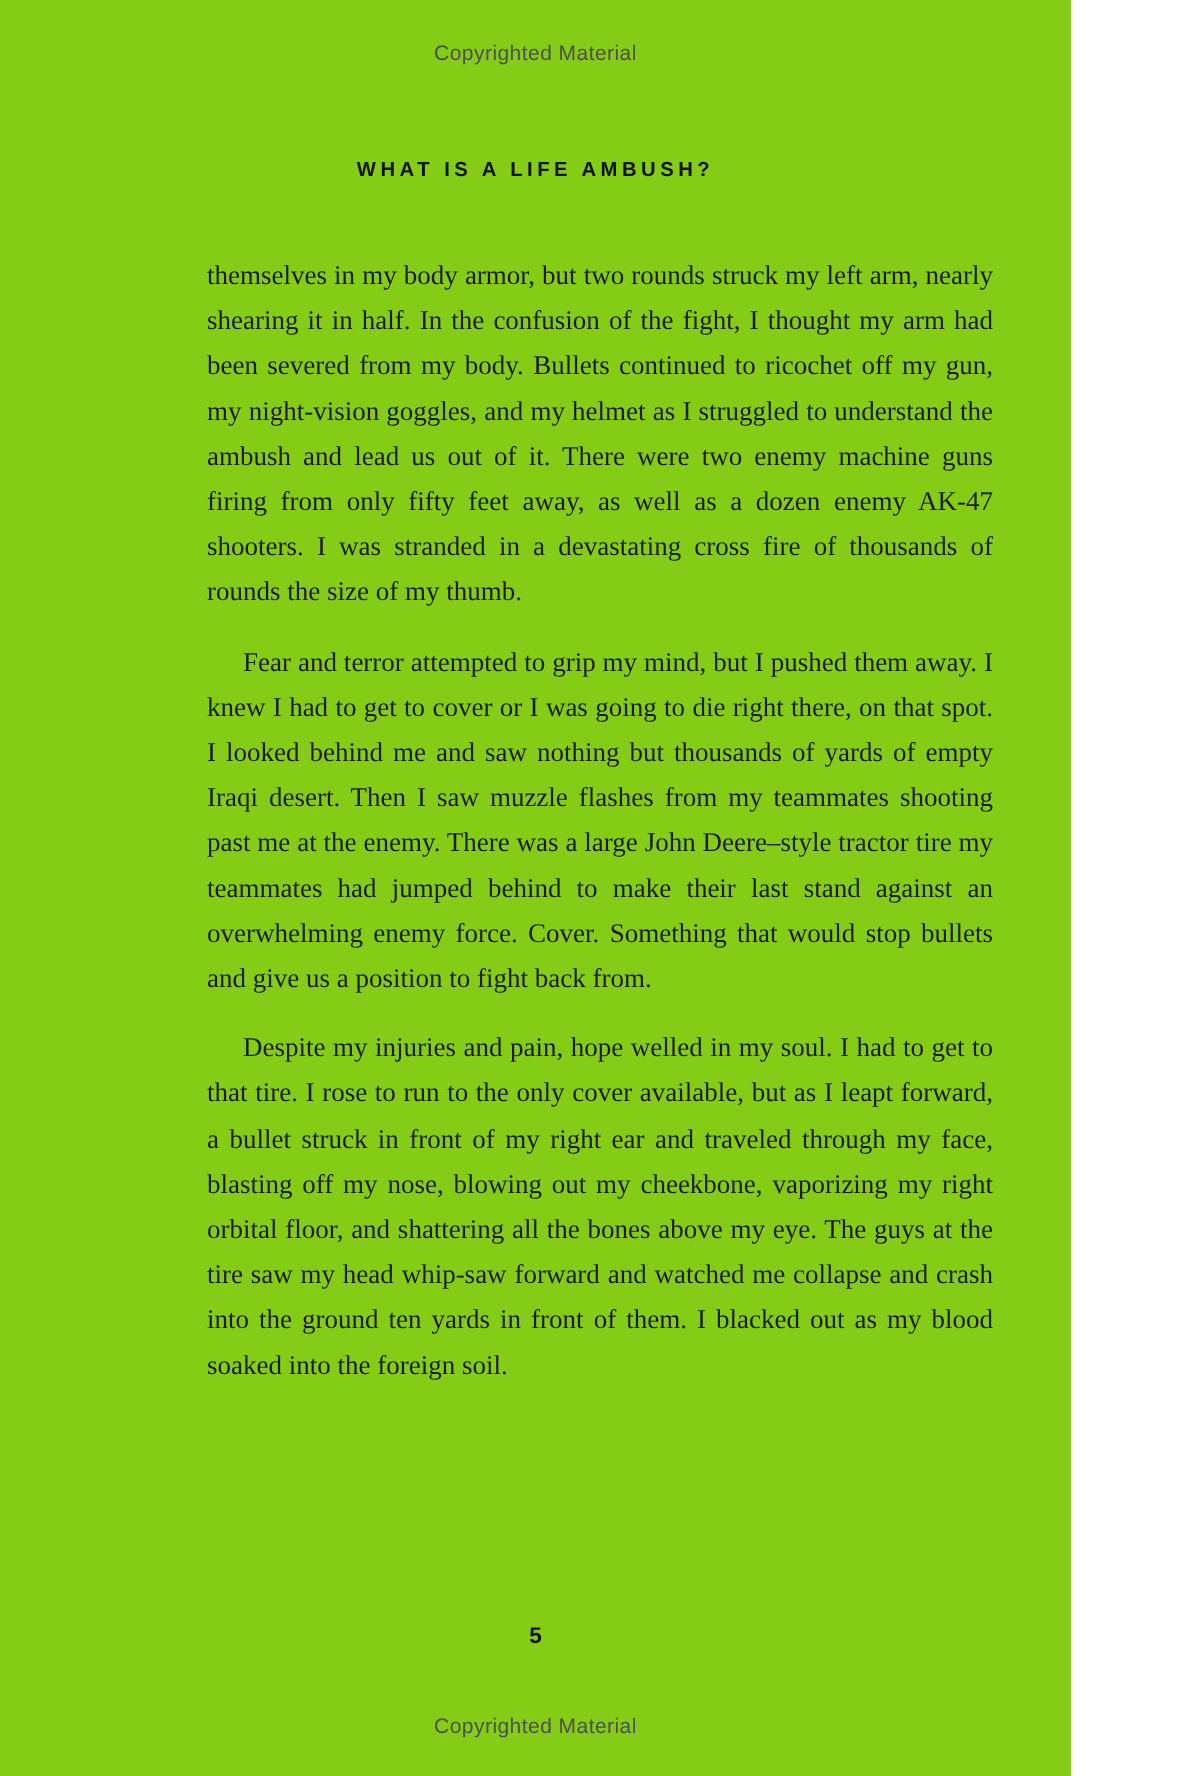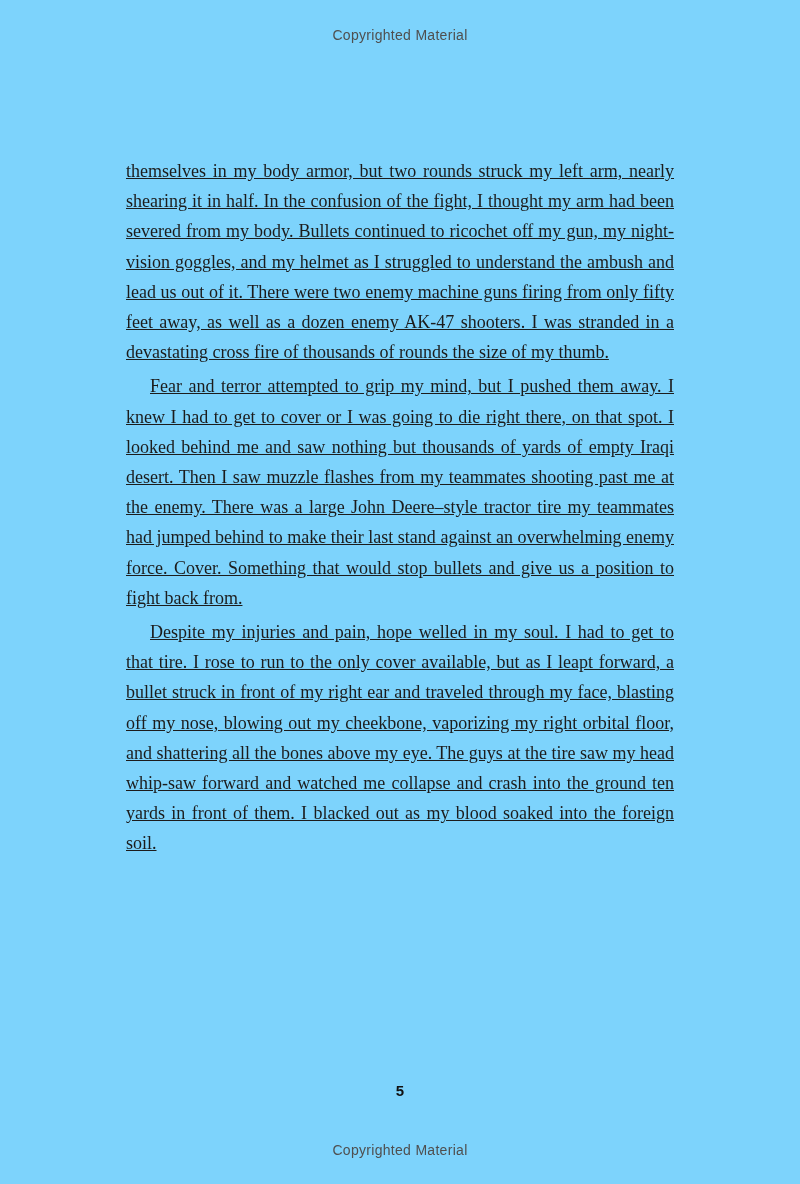--- a/index.html
+++ b/index.html
@@ -2,23 +2,23 @@
 <html><head>
 <meta charset="utf-8">
 <style>
   html, body {
     margin: 0;
     padding: 0;
     background: #ffffff;
   }
   .page {
     position: relative;
-    width: 800px;
+    width: 714px;
     height: 1184px;
-    background: #7dd3fc;
+    background: #84cc16;
     overflow: hidden;
     font-family: "Liberation Serif", serif;
     color: #1c1c1c;
   }
   .copyright {
     position: absolute;
     left: 0;
     width: 100%;
     text-align: center;
     font-family: "Liberation Sans", sans-serif;
@@ -44,23 +44,22 @@
     position: absolute;
     top: 152px;
     left: 122px;
     width: 556px;
     font-size: 18px;
     line-height: 30.2px;
     text-align: justify;
     color: #1c1c1c;
   }
   .body-text p {
-    margin: 4px;
+    margin: 16px;
     padding: 0;
-    text-decoration: underline;
   }
   .body-text p.indent {
     text-indent: 24px;
   }
   .page-number {
     position: absolute;
     top: 1082px;
     left: 0;
     width: 100%;
     text-align: center;
@@ -70,20 +69,21 @@
     color: #111111;
   }
 </style>
 </head>
 <body>
 
 <div class="page">
 
   <div class="copyright copyright-top">Copyrighted Material</div>
 
+  <div class="running-header">WHAT IS A LIFE AMBUSH?</div>
 
   <div class="body-text">
     <p>themselves in my body armor, but two rounds struck my left arm, nearly shearing it in half. In the confusion of the fight, I thought my arm had been severed from my body. Bullets continued to ricochet off my gun, my night-vision goggles, and my helmet as I struggled to understand the ambush and lead us out of it. There were two enemy machine guns firing from only fifty feet away, as well as a dozen enemy AK-47 shooters. I was stranded in a devastating cross fire of thousands of rounds the size of my thumb.</p>
     <p class="indent">Fear and terror attempted to grip my mind, but I pushed them away. I knew I had to get to cover or I was going to die right there, on that spot. I looked behind me and saw nothing but thousands of yards of empty Iraqi desert. Then I saw muzzle flashes from my teammates shooting past me at the enemy. There was a large John Deere–style tractor tire my teammates had jumped behind to make their last stand against an overwhelming enemy force. Cover. Something that would stop bullets and give us a position to fight back from.</p>
     <p class="indent">Despite my injuries and pain, hope welled in my soul. I had to get to that tire. I rose to run to the only cover available, but as I leapt forward, a bullet struck in front of my right ear and traveled through my face, blasting off my nose, blowing out my cheekbone, vaporizing my right orbital floor, and shattering all the bones above my eye. The guys at the tire saw my head whip-saw forward and watched me collapse and crash into the ground ten yards in front of them. I blacked out as my blood soaked into the foreign soil.</p>
   </div>
 
   <div class="page-number">5</div>
 
   <div class="copyright copyright-bottom">Copyrighted Material</div>

